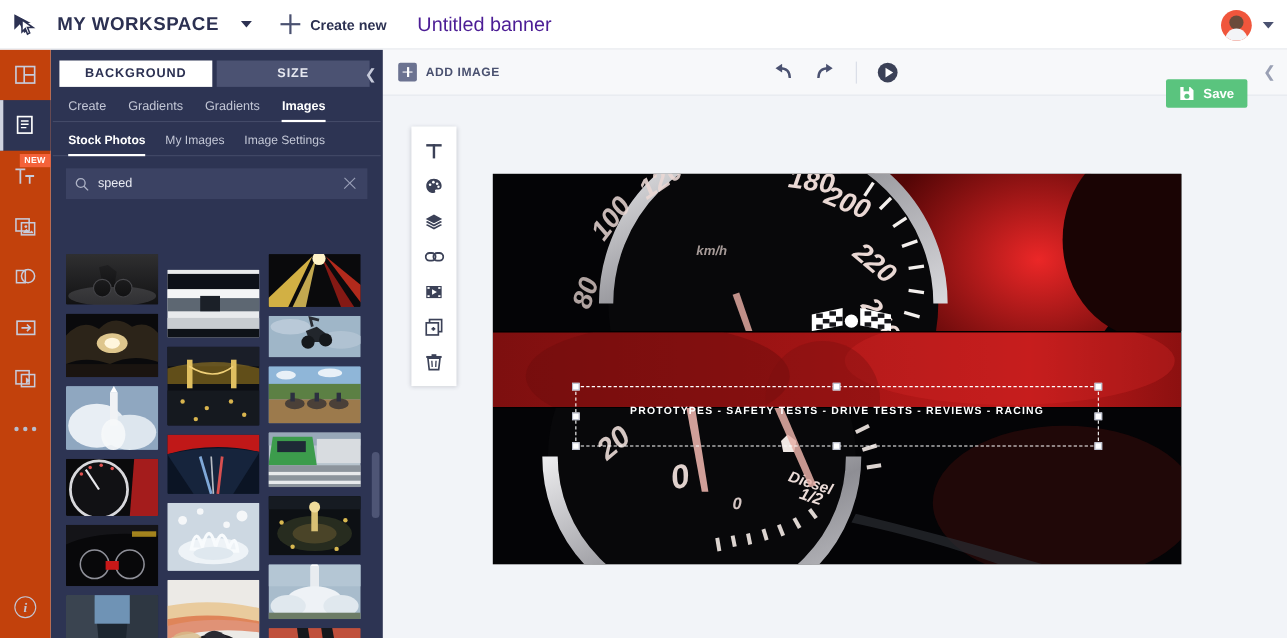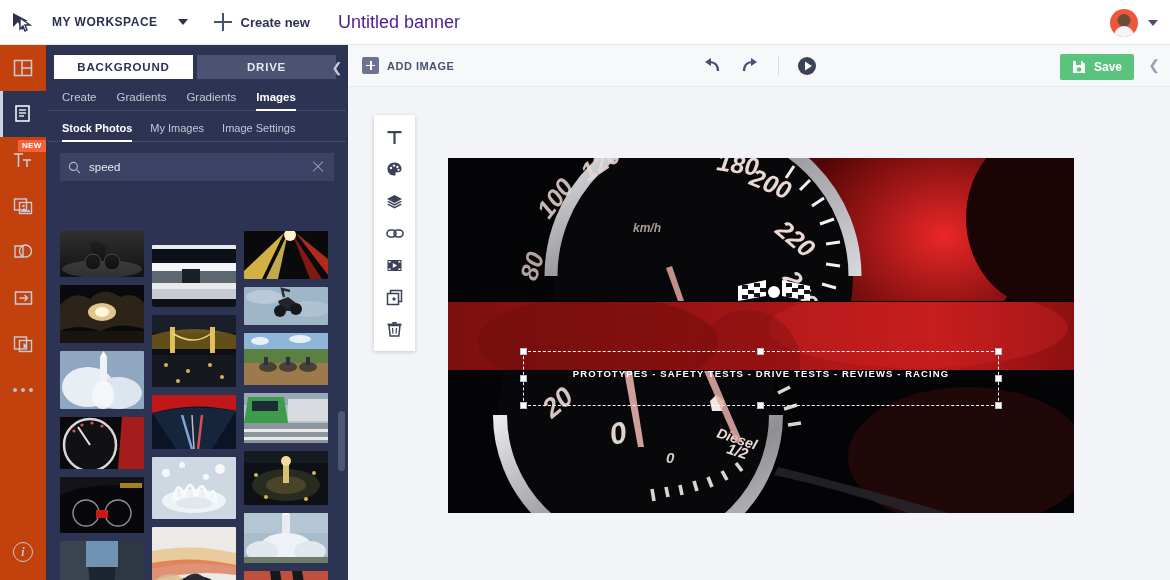--- a/index.html
+++ b/index.html
@@ -13,21 +13,21 @@
   
   .topbar {
     position: absolute; top: 0; left: 0; width: 1170px; height: 45px;
     background: #ffffff; border-bottom: 1px solid #e3e6ec;
     display: flex; align-items: center; z-index: 20;
   }
   .logo-box {
     width: 46px; height: 45px; display: flex; align-items: center; justify-content: center;
   }
   .ws-name {
-    font-size: 12px; font-weight: bold; color: #2c3152; letter-spacing: .5px;
+    font-size: 17px; font-weight: bold; color: #2c3152; letter-spacing: .5px;
     margin-left: 6px;
   }
   .ws-caret {
     margin-left: 20px; width: 0; height: 0;
     border-left: 5px solid transparent; border-right: 5px solid transparent;
     border-top: 6px solid #2c3152;
   }
   .create-new {
     display: flex; align-items: center; margin-left: 26px; cursor: pointer;
   }
@@ -204,21 +204,21 @@
   .add-label {
     font-size: 11px; font-weight: bold; color: #4a5170; letter-spacing: .5px;
   }
   .tool-center {
     position: absolute; left: 0; right: 0; top: 0; height: 42px;
     display: flex; align-items: center; justify-content: center; gap: 18px;
   }
   .tool-btn { cursor: pointer; display: flex; align-items: center; }
   .tool-div { width: 1px; height: 20px; background: #d8dce6; }
   .save-btn {
-    position: absolute; right: 36px; top: 9px; height: 26px;
+    position: absolute; right: 36px; top: 27px; height: 26px;
     background: #5ac47e; display: flex; align-items: center;
     padding: 0 12px; cursor: pointer; border-radius: 2px;
   }
   .save-ico { width: 14px; height: 14px; margin-right: 8px; }
   .save-label { font-size: 12px; color: #fff; font-weight: bold; }
   .right-collapse {
     position: absolute; right: 10px; top: 12px; color: #9aa0b4;
     font-size: 14px; cursor: pointer;
   }
 
@@ -361,21 +361,21 @@
       <span></span>
     </div>
     <div class="rail-info">
       <div class="info-circle">i</div>
     </div>
   </div>
 
   <div class="panel">
     <div class="seg-row">
       <div class="seg on">BACKGROUND</div>
-      <div class="seg off">DRIVE</div>
+      <div class="seg off">SIZE</div>
       <div class="panel-collapse">❮</div>
     </div>
 
     <div class="tabs-row">
       <div class="tab">Create</div>
       <div class="tab">Gradients</div>
       <div class="tab">Gradients</div>
       <div class="tab active">Images</div>
     </div>
 

